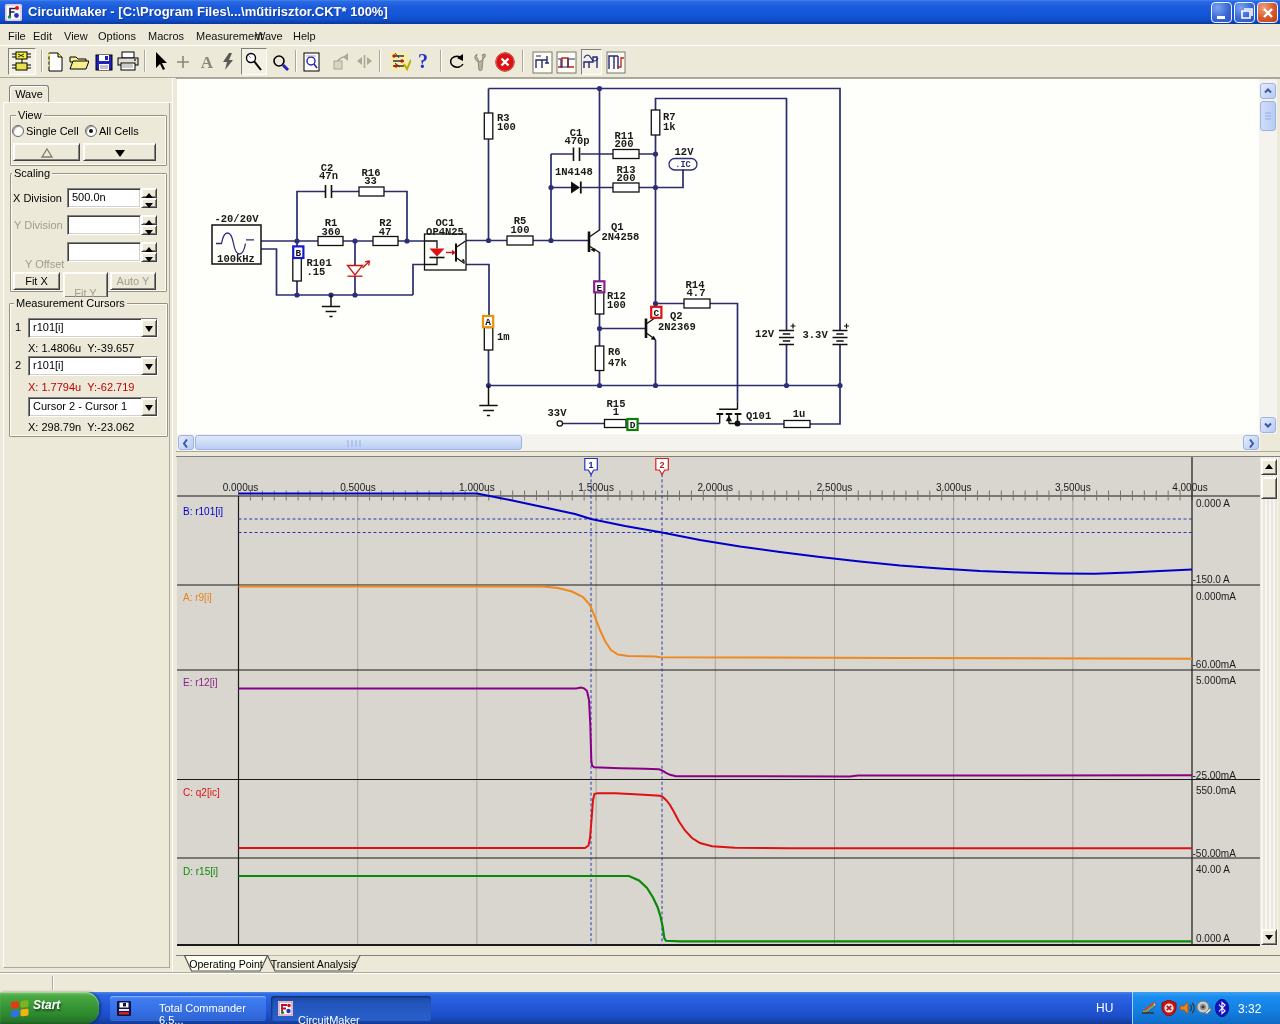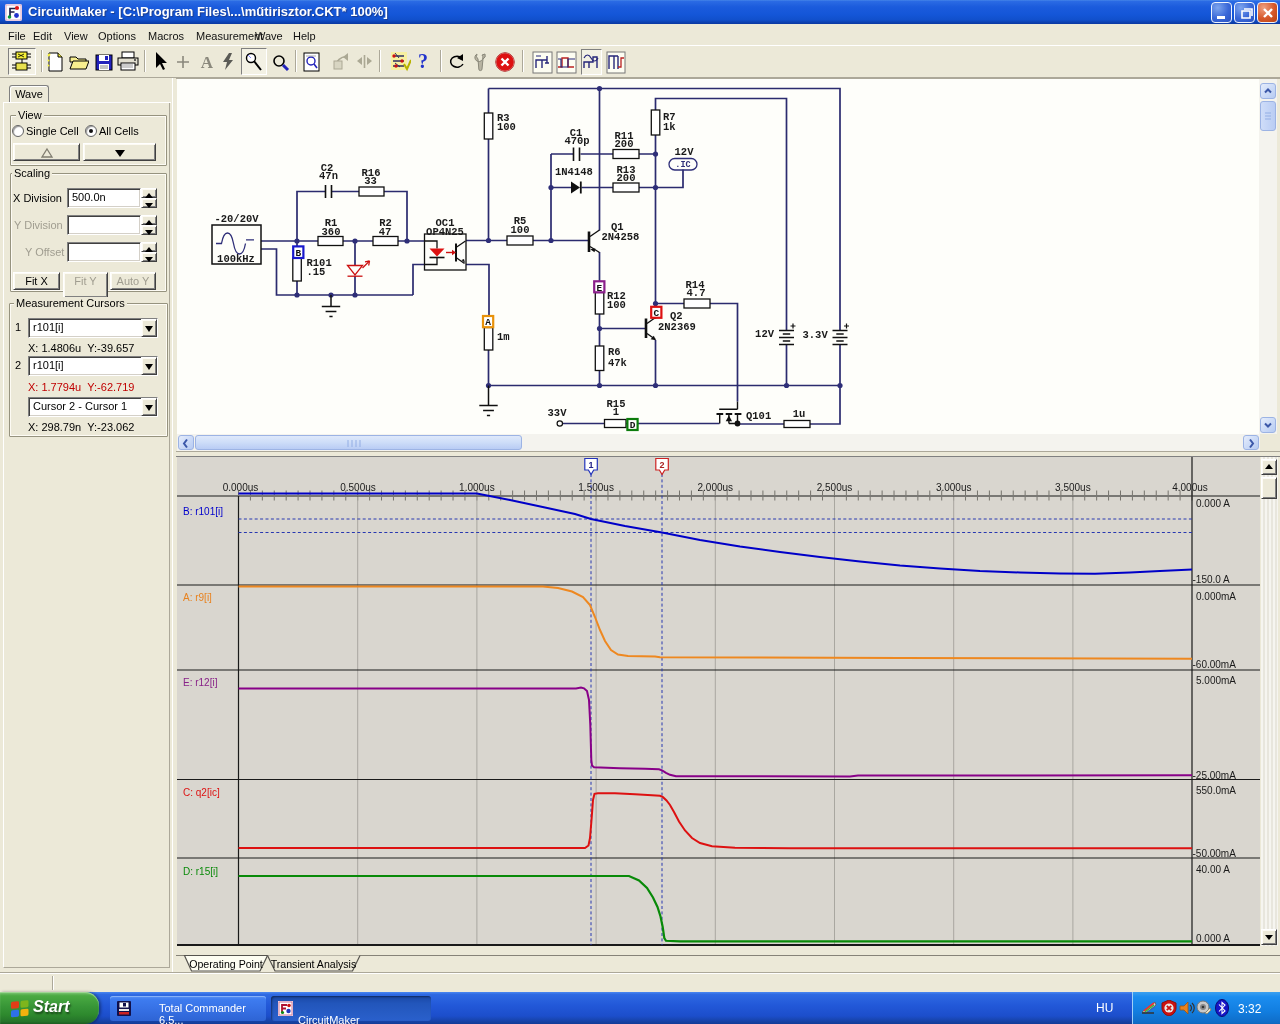--- a/index.html
+++ b/index.html
@@ -236,24 +236,24 @@
 <div class="cbtn" style="left:83px;top:143px;width:73px;height:18px;"><svg width="14" height="12" style="margin-top:3px">
       <path d="M2 3 L12 3 L7 10 Z" fill="#000"></path>
     </svg></div>
 
 <div class="abs gbox" style="left:10px;top:173px;width:157px;height:119px;"></div>
 <div class="glab" style="left:12px;top:167px;">Scaling</div>
 <div class="lab" style="left:13px;top:192px;">X Division</div>
 <div class="field" style="left:67px;top:188px;width:74px;height:20px;">500.0n</div>
 <div class="lab gray" style="left:14px;top:219px;">Y Division</div>
 <div class="field" style="left:67px;top:215px;width:74px;height:20px;"></div>
-<div class="lab gray" style="left:25px;top:246px;text-align:right;">Y Offset</div>
+<div class="lab gray" style="left:25px;top:258px;text-align:right;">Y Offset</div>
 <div class="field" style="left:67px;top:242px;width:74px;height:20px;"></div>
 <div class="cbtn" style="left:13px;top:272px;width:47px;height:18px;padding-top:2px;">Fit X</div>
-<div class="cbtn gray" style="left:63px;top:272px;width:45px;height:26px;padding-top:2px;">Fit Y</div>
+<div class="cbtn gray" style="left:63px;top:272px;width:45px;height:26px;padding-top:14px;">Fit Y</div>
 <div class="cbtn gray" style="left:110px;top:272px;width:46px;height:18px;padding-top:2px;">Auto Y</div>
 
 <div class="cbtn" style="left:141px;top:188px;width:16px;height:10px;"><svg width="12" height="7">
       <path d="M6 1 L10 6 L2 6 Z" fill="#000"></path>
     </svg></div>
 <div class="cbtn" style="left:141px;top:198px;width:16px;height:10px;"><svg width="12" height="7">
       <path d="M2 1 L10 1 L6 6 Z" fill="#000"></path>
     </svg></div>
 <div class="cbtn" style="left:141px;top:215px;width:16px;height:10px;"><svg width="12" height="7">
       <path d="M6 1 L10 6 L2 6 Z" fill="#000"></path>
@@ -592,21 +592,21 @@
  background:linear-gradient(180deg,#7cc473 0%,#4aaa42 12%,#389637 45%,#2e8a2e 70%,#25742a 92%,#1d5c22 100%);
  box-shadow:inset 0 1px 1px #a5d99a, 2px 0 3px rgba(0,0,0,0.35);"></div>
 <svg class="abs" style="left:10px;top:999px" width="20" height="19" viewBox="0 0 20 19">
 <g transform="skewY(-6)">
       <rect x="1" y="3" width="8" height="7" rx="1.5" fill="#e03d17"></rect>
 <rect x="10.5" y="3" width="8" height="7" rx="1.5" fill="#7eb51c"></rect>
 <rect x="1" y="11.5" width="8" height="7" rx="1.5" fill="#2e71e8"></rect>
 <rect x="10.5" y="11.5" width="8" height="7" rx="1.5" fill="#f3b20e"></rect>
     </g>
   </svg>
-<div class="abs" style="left:33px;top:998px;font-size:16px;font-weight:bold;font-style:italic;color:#fff;text-shadow:1px 2px 2px rgba(0,0,0,0.5);">Start</div>
+<div class="abs" style="left:33px;top:998px;font-size:12px;font-weight:bold;font-style:italic;color:#fff;text-shadow:1px 2px 2px rgba(0,0,0,0.5);">Start</div>
 <div class="taskbtn" style="left:110px;width:156px;background:linear-gradient(180deg,#5c93f5 0%,#3e7cf0 12%,#3670e4 55%,#2e64d4 100%);box-shadow:inset 0 1px 0 #85b0f8;">
 <svg style="position:absolute;left:6px;top:5px" width="16" height="15">
       <rect x="1" y="0" width="14" height="15" rx="1" fill="#10104a"></rect>
       <rect x="3.5" y="1.5" width="9" height="5" fill="#fff"></rect>
       <rect x="7" y="2" width="3" height="3.5" fill="#10104a"></rect>
       <rect x="3" y="8" width="10" height="2" fill="#e8e8e8"></rect>
       <rect x="3" y="11" width="10" height="2.5" fill="#cc2222"></rect>
     </svg>
 <span style="position:absolute;left:27px;top:6px;margin-left:22px;">Total Commander 6.5...</span>
   </div>

